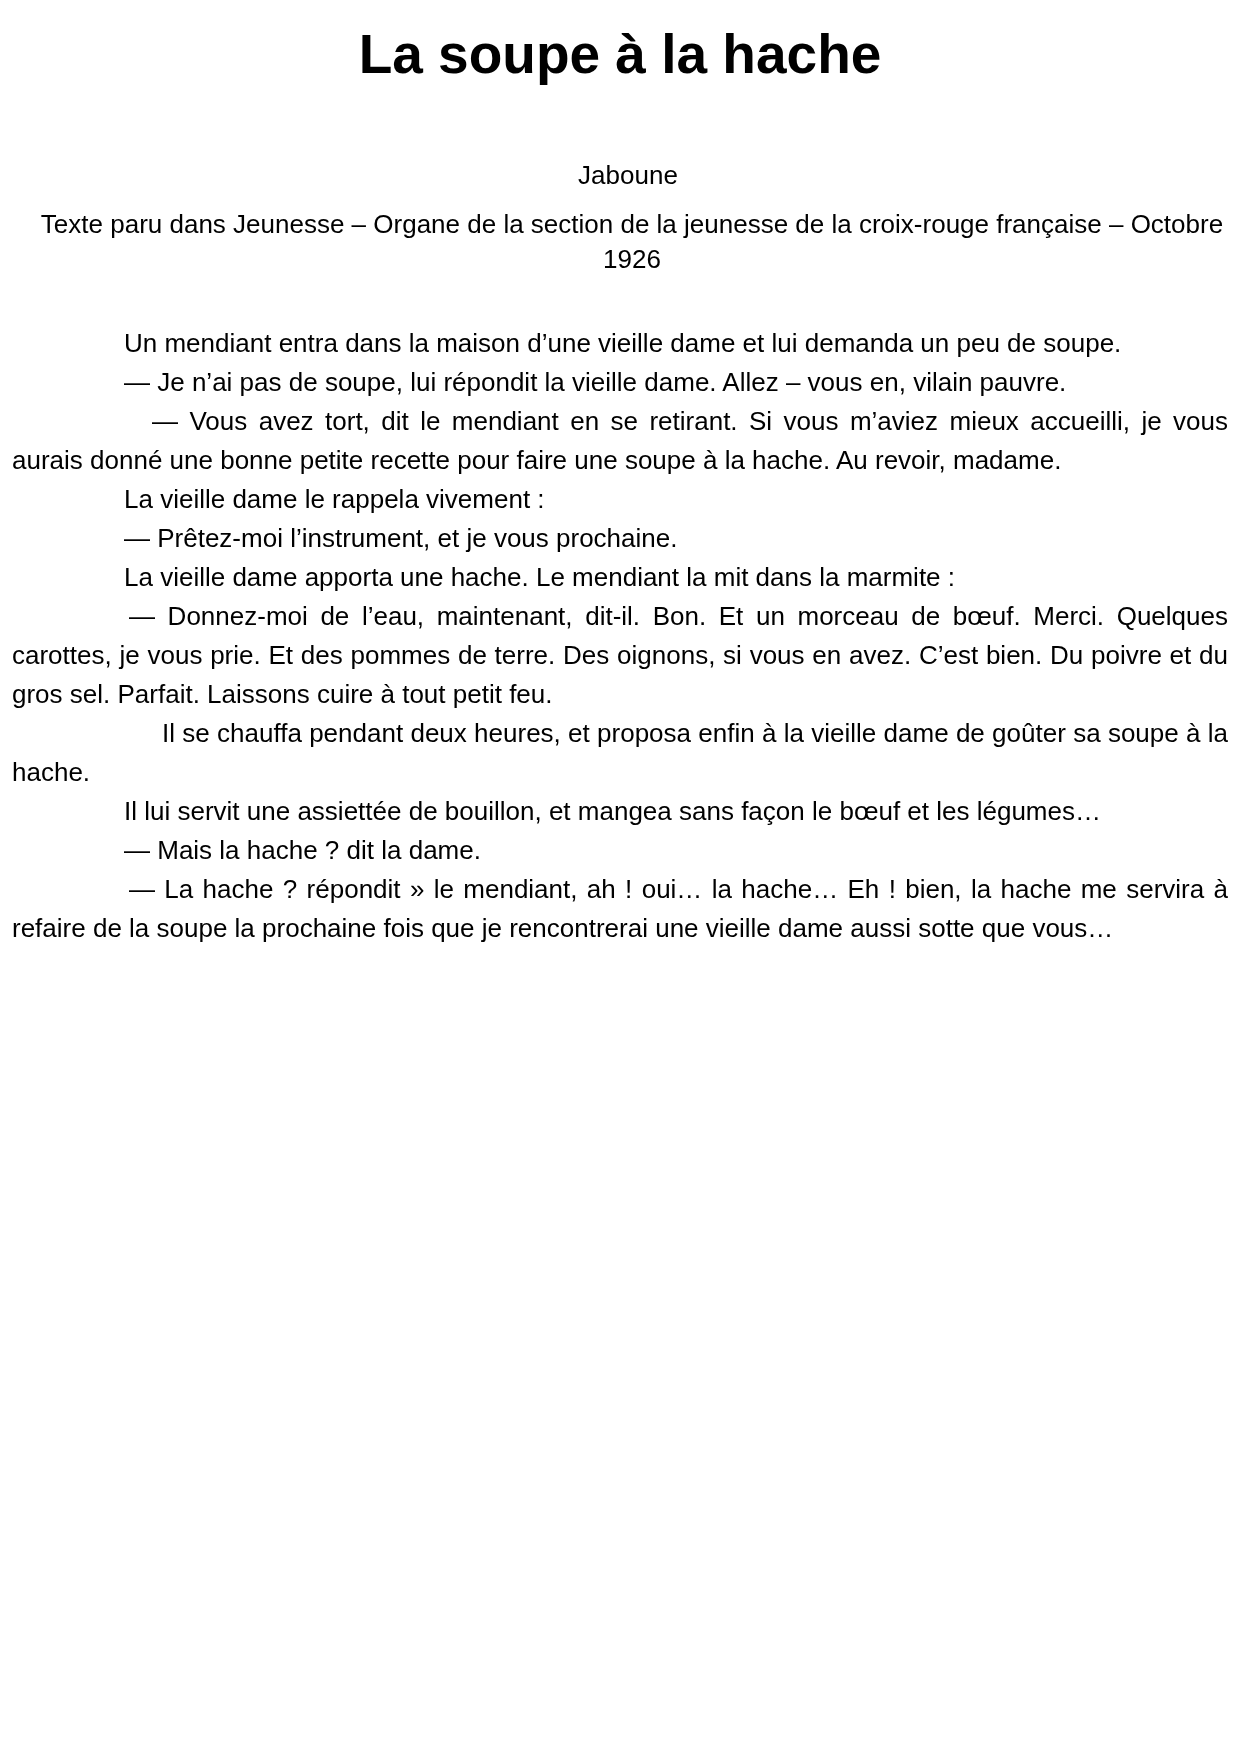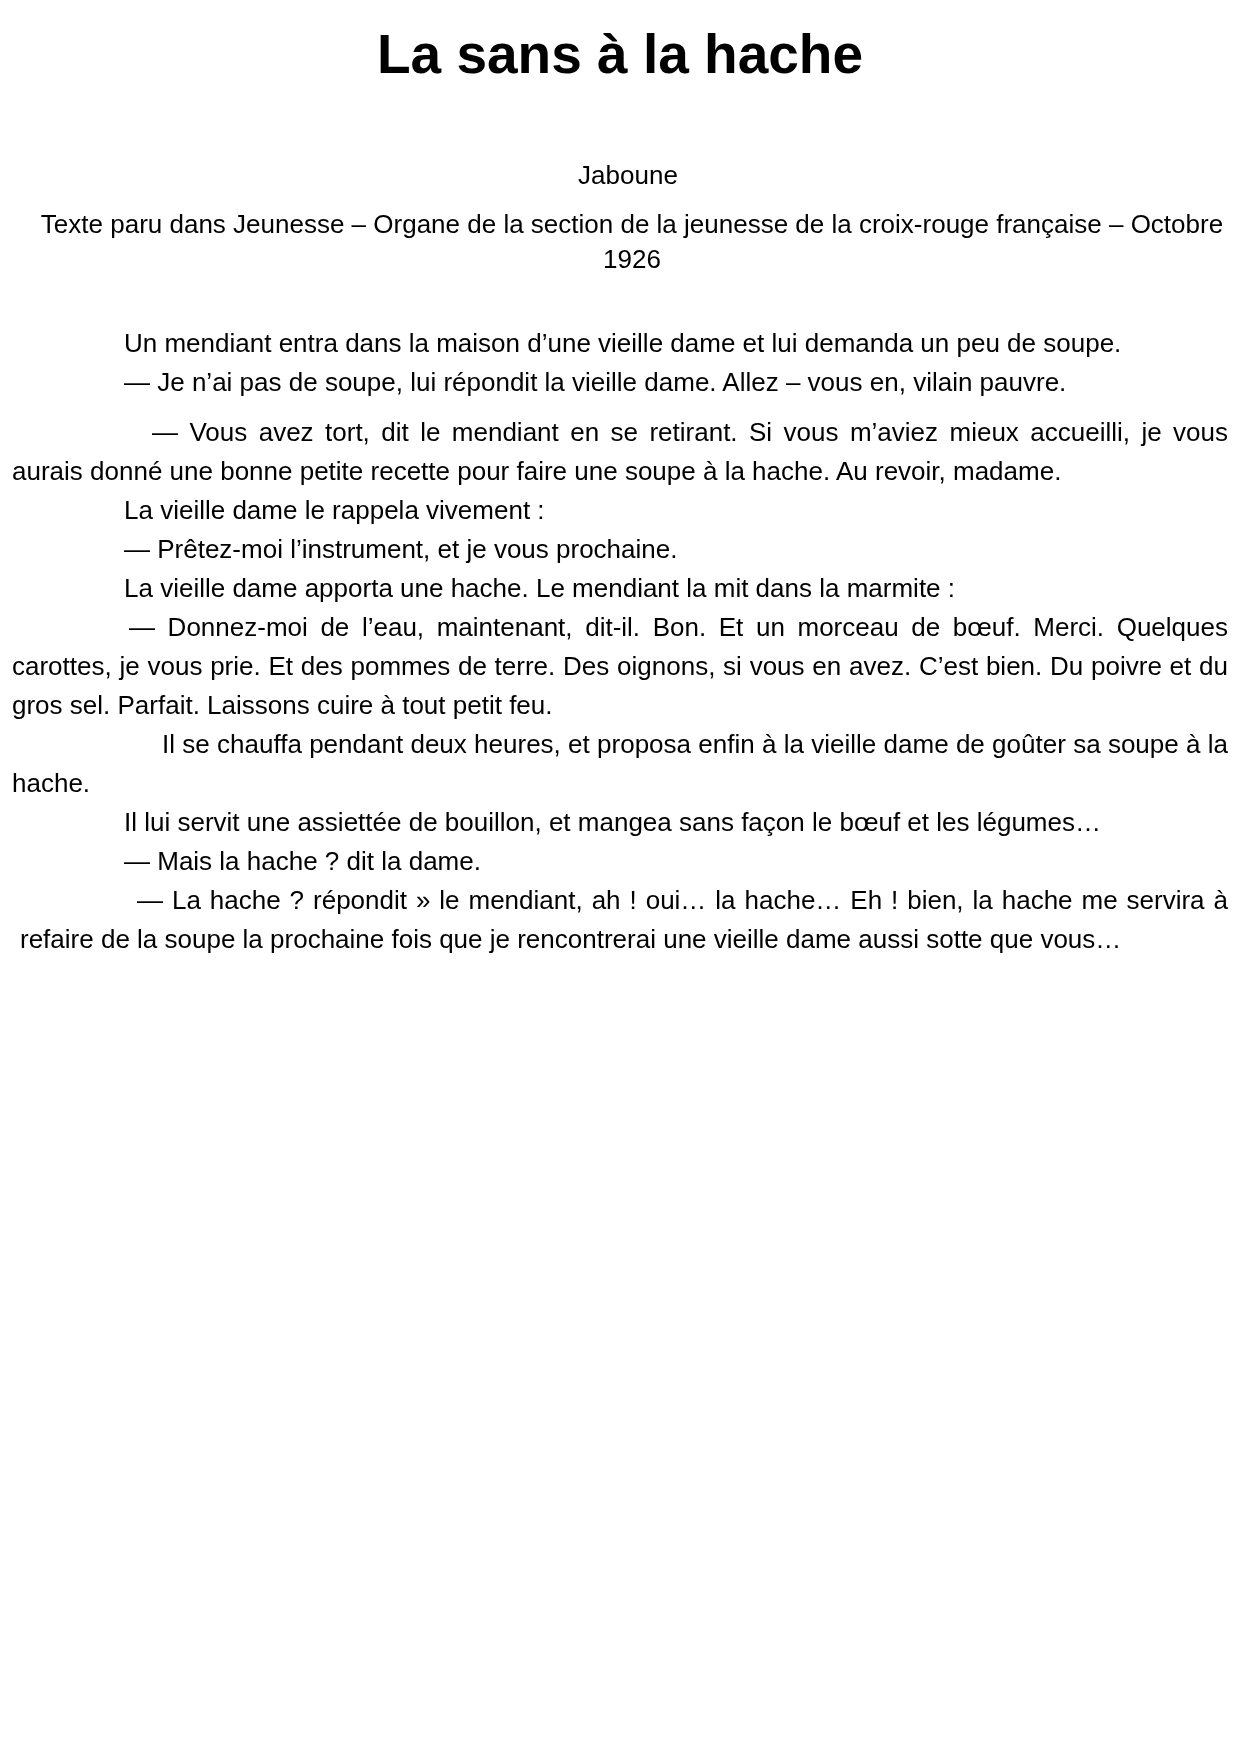--- a/index.html
+++ b/index.html
@@ -59,30 +59,30 @@
       top: 324px;
       width: 1216px;
       font-size: 26px;
       line-height: 39px;
     }
     .para {
       margin: 0;
       text-align: justify;
       text-indent: 112px;
     }
-    .para.indent-dash1 { text-indent: 140px; margin-top: 11px; }
+    .para.indent-dash1 { text-indent: 140px; }
     .para.indent-dash2 { text-indent: 117px; }
     .para.indent-wide  { text-indent: 150px; }
-    .para.indent-dash3 { text-indent: 117px; margin-left: 8px; }
+    .para.indent-dash3 { text-indent: 117px; }
   </style>
 </head>
 <body>
 
 <div class="page">
-  <h1 class="title">La sans à la hache</h1>
+  <h1 class="title">La soupe à la hache</h1>
   <div class="author">Jaboune</div>
   <div class="source">Texte paru dans Jeunesse – Organe de la section de la jeunesse de la croix-rouge française – Octobre 1926</div>
 
   <div class="body-text">
     <p class="para">Un mendiant entra dans la maison d’une vieille dame et lui demanda un peu de soupe.</p>
     <p class="para">— Je n’ai pas de soupe, lui répondit la vieille dame. Allez – vous en, vilain pauvre.</p>
     <p class="para indent-dash1">— Vous avez tort, dit le mendiant en se retirant. Si vous m’aviez mieux accueilli, je vous aurais donné une bonne petite recette pour faire une soupe à la hache. Au revoir, madame.</p>
     <p class="para">La vieille dame le rappela vivement :</p>
     <p class="para">— Prêtez-moi l’instrument, et je vous prochaine.</p>
     <p class="para">La vieille dame apporta une hache. Le mendiant la mit dans la marmite :</p>

